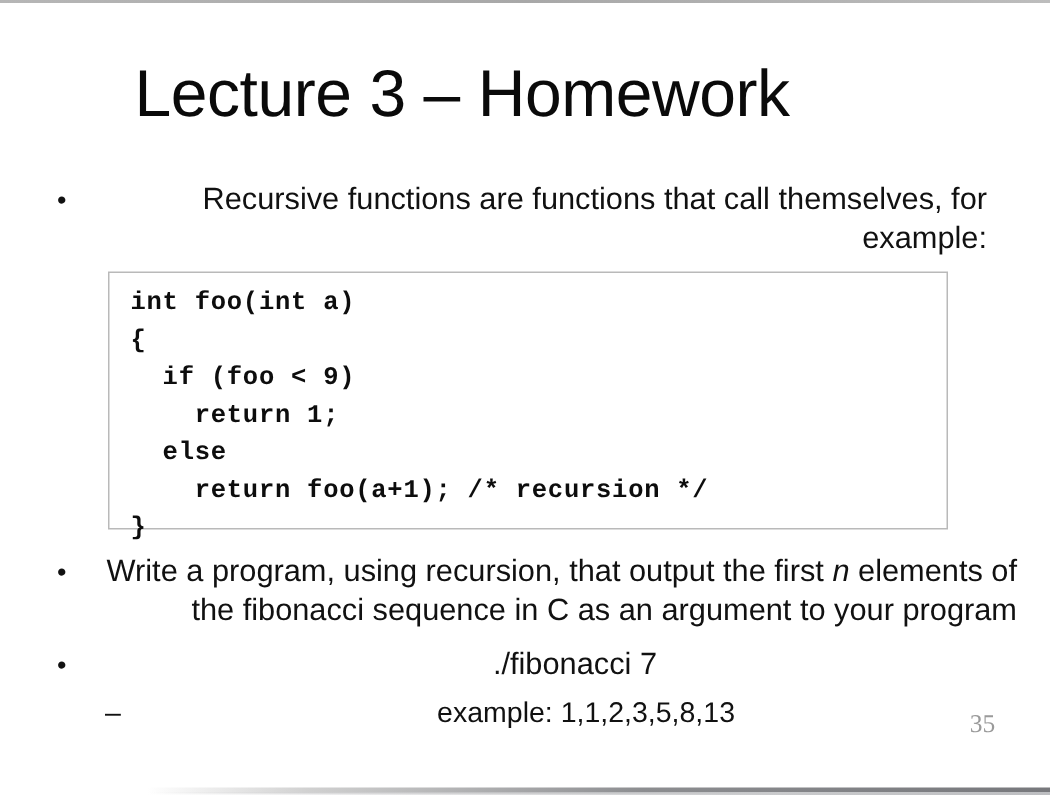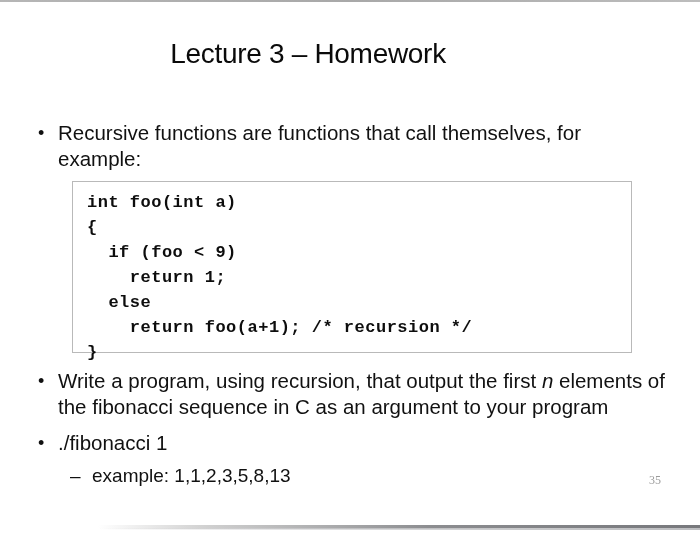--- a/index.html
+++ b/index.html
@@ -51,21 +51,21 @@
         #c9cacc 70%,
         #bdbec1 100%);
   }
 
   .title {
     position: absolute;
     left: 0;
     top: 38px;
     width: 616px;
     text-align: center;
-    font-size: 28px;
+    font-size: 44px;
     font-weight: 400;
     color: #0a0a0a;
     letter-spacing: -0.3px;
     font-family: "Liberation Sans", sans-serif;
     white-space: nowrap;
   }
 
   .bullets {
     position: absolute;
     left: 0;
@@ -85,20 +85,21 @@
   .bullet .marker {
     flex: 0 0 auto;
     width: 20px;
     text-align: left;
     font-size: 18px;
     line-height: 26px;
     color: #111111;
   }
   .bullet .btext {
     flex: 1 1 auto;
+    text-align: right;
   }
 
   #bullet-1 { left: 38px; top: 120px; width: 620px; }
   #bullet-2 { left: 38px; top: 368px; width: 640px; }
   #bullet-3 { left: 38px; top: 430px; width: 400px; }
   #bullet-4 {
     left: 70px; top: 463px; width: 420px;
     font-size: 19px;
   }
   #bullet-4 .marker {
@@ -130,21 +131,21 @@
     letter-spacing: 0.5px;
   }
 
   .page-number {
     position: absolute;
     left: 640px;
     top: 473px;
     width: 30px;
     text-align: center;
     font-family: "Liberation Serif", serif;
-    font-size: 12px;
+    font-size: 17px;
     color: #9a9a9a;
   }
 </style>
 </head>
 <body>
 
 <div id="slide">
 
   <div class="top-rule"></div>
 
@@ -157,21 +158,21 @@
       <span class="btext">Recursive functions are functions that call themselves, for example:</span>
     </div>
 
     <div class="bullet" id="bullet-2">
       <span class="marker">•</span>
       <span class="btext"><span>Write a program, using recursion, that output the first </span><span class="ital">n</span><span> elements of the fibonacci sequence in C as an argument to your program</span></span>
     </div>
 
     <div class="bullet" id="bullet-3">
       <span class="marker">•</span>
-      <span class="btext">./fibonacci 1</span>
+      <span class="btext">./fibonacci 7</span>
     </div>
 
     <div class="bullet" id="bullet-4">
       <span class="marker">–</span>
       <span class="btext">example: 1,1,2,3,5,8,13</span>
     </div>
 
   </div>
 
   <div class="code-box">

